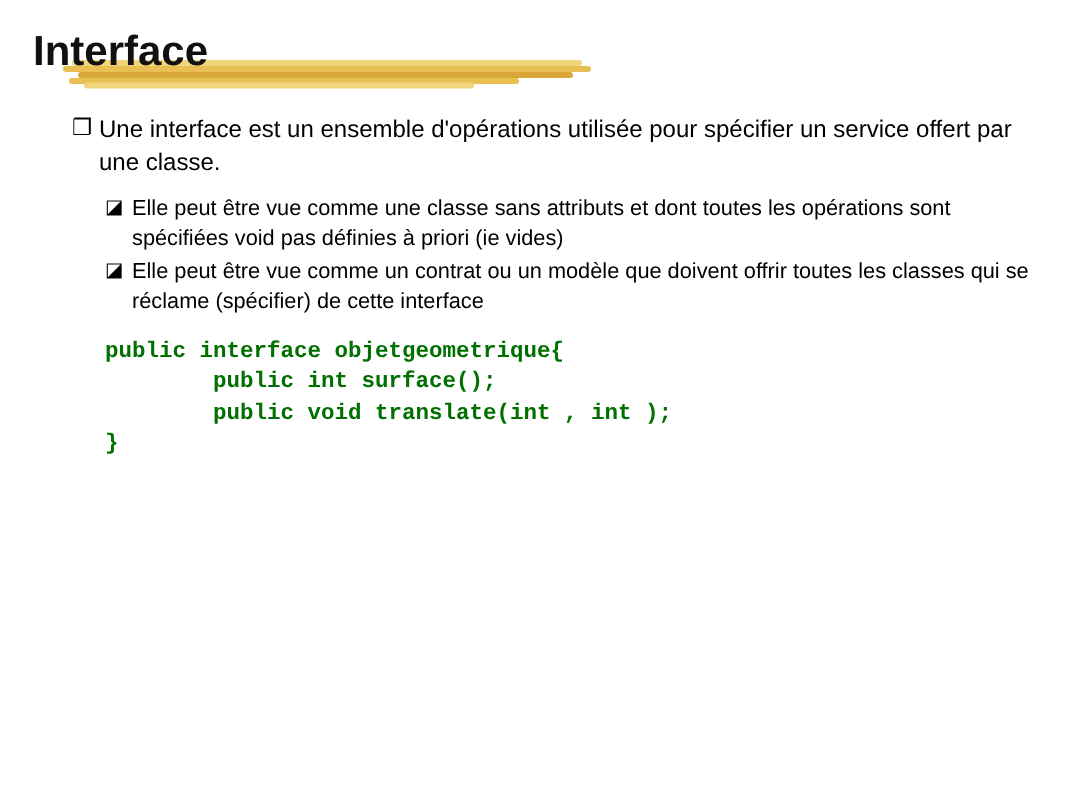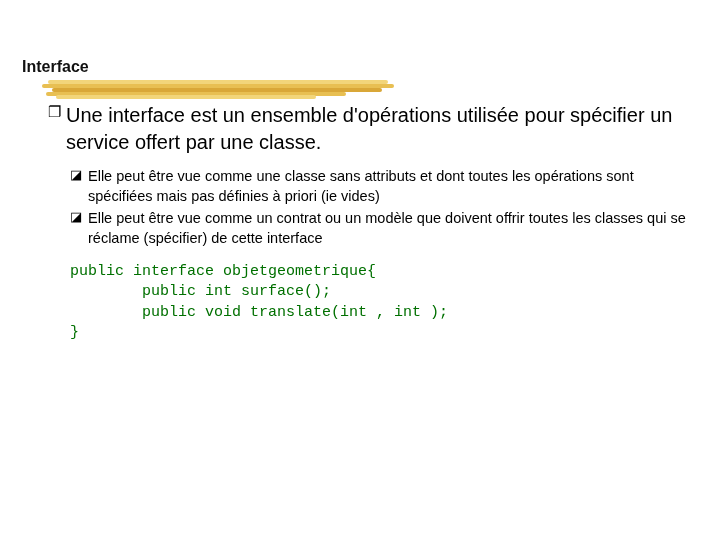--- a/index.html
+++ b/index.html
@@ -15,26 +15,25 @@
   .slide {
     padding: 18px 20px 20px 20px;
   }
   .title-wrap {
     position: relative;
     margin-bottom: 26px;
   }
   .title {
     font-family: "Arial Black", Arial, sans-serif;
     font-weight: 900;
-    font-size: 16px;
+    font-size: 28px;
     color: #111;
     padding-left: 2px;
     position: relative;
     z-index: 2;
-    margin-top: 40px;
   }
   .brush {
     position: absolute;
     left: 28px;
     top: 22px;
     width: 340px;
     height: 18px;
     z-index: 1;
   }
   .brush span {
@@ -59,21 +58,21 @@
   .bullet-l1 .sym {
     font-family: "Arial", sans-serif;
     font-size: 15px;
     color: #000;
     width: 18px;
     flex-shrink: 0;
     line-height: 1.35;
     text-align: left;
   }
   .bullet-l1 .txt {
-    font-size: 20px;
+    font-size: 16px;
     line-height: 1.35;
     color: #000;
   }
   .sub-list {
     padding-left: 22px;
     margin-bottom: 14px;
   }
   .bullet-l2 {
     display: flex;
     align-items: flex-start;
@@ -88,21 +87,21 @@
     text-align: left;
   }
   .bullet-l2 .txt {
     font-size: 14.5px;
     line-height: 1.38;
     color: #000;
   }
   .code-block {
     padding-left: 22px;
     font-family: "Courier New", Courier, monospace;
-    font-weight: normal;
+    font-weight: bold;
     font-size: 15px;
     color: #007000;
     line-height: 1.35;
     white-space: pre;
   }
 </style>
 </head>
 <body>
 
 <div class="slide">
@@ -121,21 +120,21 @@
   <div class="content">
 
     <div class="bullet-l1">
       <div class="sym">❐</div>
       <div class="txt">Une interface est un ensemble d'opérations utilisée pour spécifier un service offert par une classe.</div>
     </div>
 
     <div class="sub-list">
       <div class="bullet-l2">
         <div class="sym">◪</div>
-        <div class="txt">Elle peut être vue comme une classe sans attributs et dont toutes les opérations sont spécifiées mais pas définies à priori (ie vides)</div>
+        <div class="txt">Elle peut être vue comme une classe sans attributs et dont toutes les opérations sont spécifiées void pas définies à priori (ie vides)</div>
       </div>
       <div class="bullet-l2">
         <div class="sym">◪</div>
         <div class="txt">Elle peut être vue comme un contrat ou un modèle que doivent offrir toutes les classes qui se réclame (spécifier) de cette interface</div>
       </div>
     </div>
 
     <div class="code-block"><span>public interface objetgeometrique{</span>
 <span>        public int surface();</span>
 <span>        public void translate(int , int );</span>

